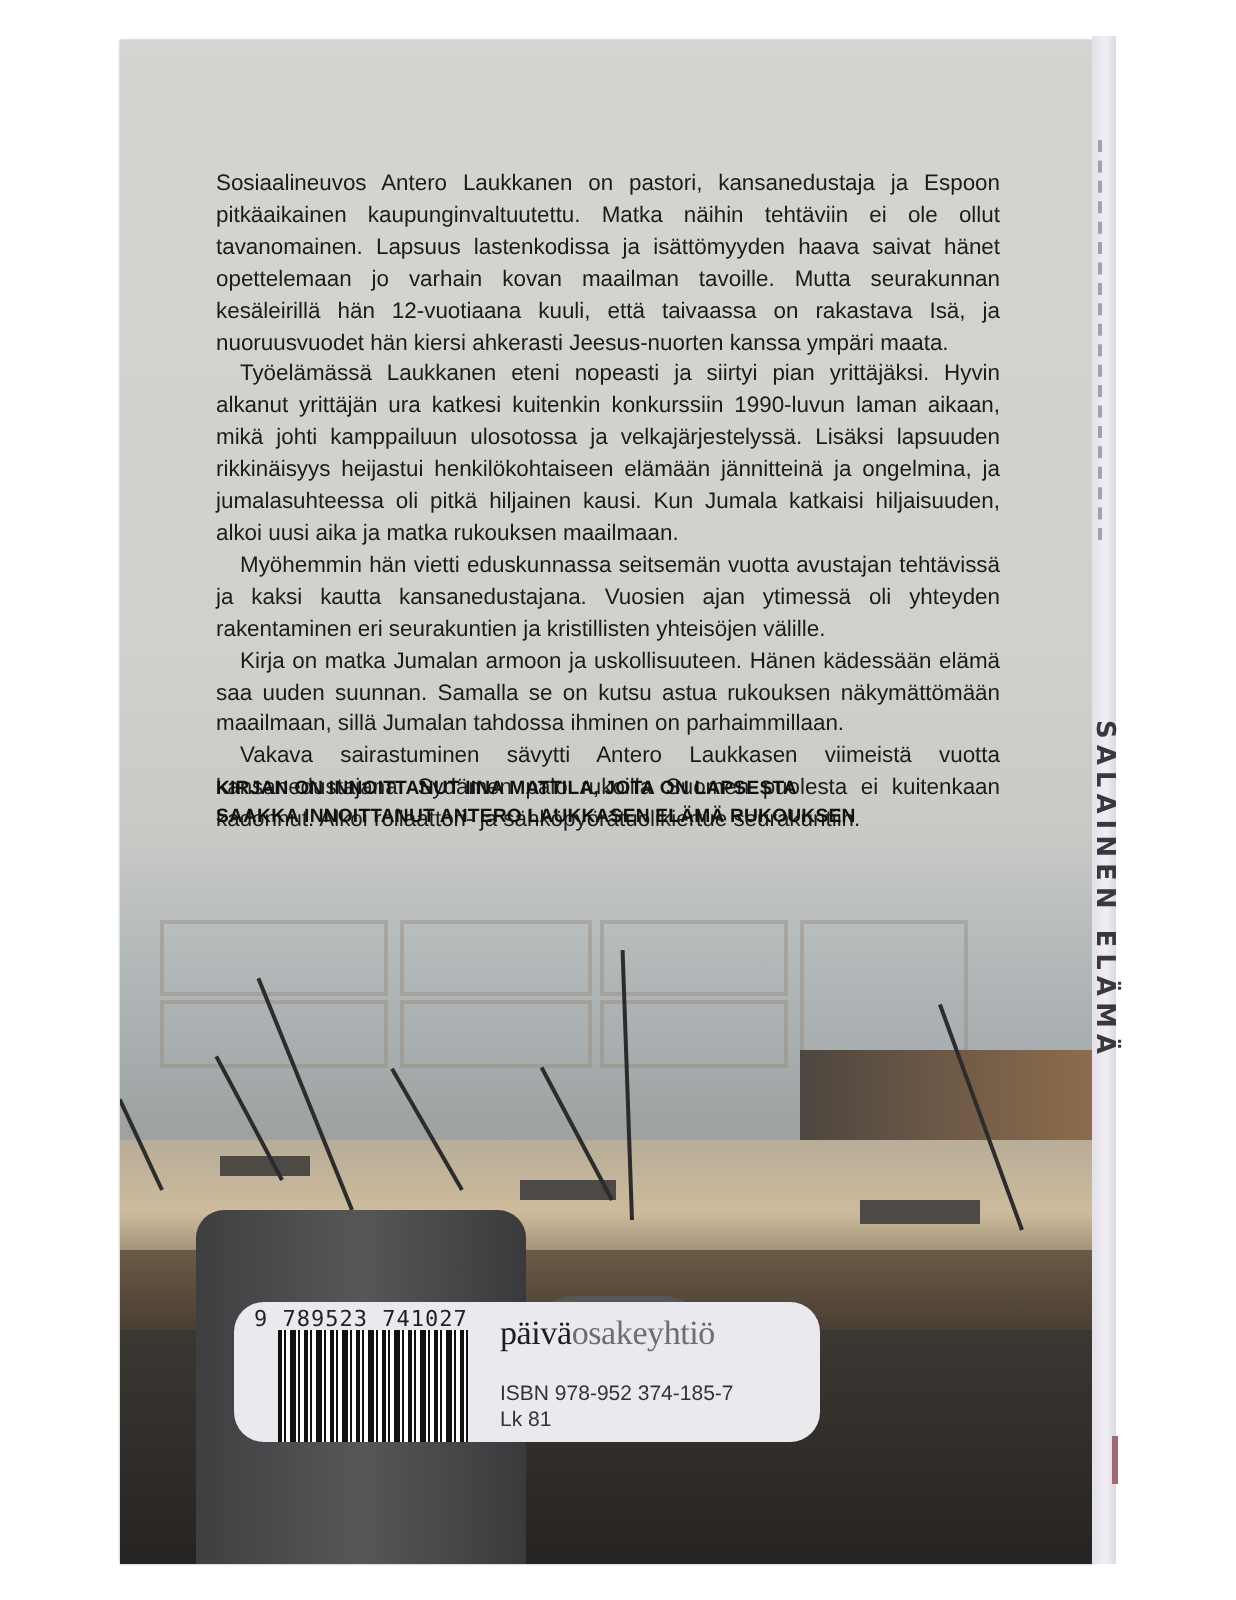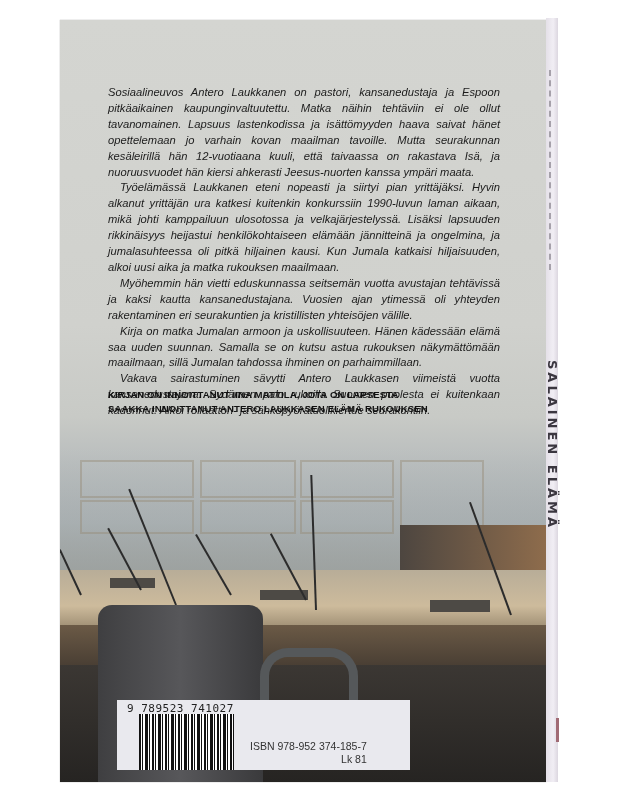--- a/index.html
+++ b/index.html
@@ -6,37 +6,37 @@
   body{width:618px;height:800px;background:#ffffff;position:relative;overflow:hidden;font-family:"Liberation Sans",sans-serif;}
   .book{position:absolute;left:60px;top:20px;width:486px;height:762px;overflow:hidden;
     background:linear-gradient(180deg,#d4d5d1 0%,#d0d1cd 40%,#c8cac6 52%,#b9bdbd 58%,#aab0b2 66%,#8f8a7e 76%,#5c554b 84%,#3a3631 92%,#2c2a27 100%);
     box-shadow:0 0 1px #999;}
   .spine{position:absolute;left:546px;top:18px;width:12px;height:764px;background:linear-gradient(90deg,#e4e0e8,#f1eef4 60%,#dcd7e0);}
   .spine-title{position:absolute;left:546px;top:300px;width:12px;height:290px;}
   .spine-title span{position:absolute;left:50%;top:50%;transform:translate(-50%,-50%) rotate(90deg);white-space:nowrap;
     font-family:"DejaVu Sans",sans-serif;font-weight:bold;font-size:13px;letter-spacing:3px;color:#3b3740;}
   .spine-top{position:absolute;left:549px;top:70px;width:2px;height:200px;border-left:2px dashed #6d6872;opacity:.55;}
   .spine-mark{position:absolute;left:556px;top:718px;width:3px;height:24px;background:#a06a74;}
-  .text{position:absolute;left:48px;top:65px;width:392px;font-size:11.2px;line-height:15.9px;color:#1b1b1b;text-align:justify;font-style:italic;}
+  .text{position:absolute;left:48px;top:65px;width:392px;font-size:11.2px;line-height:15.9px;color:#1b1b1b;text-align:justify;}
   .text p{margin:0;text-indent:12px;}
   .text p.first{text-indent:0;}
   .credit{position:absolute;left:48px;top:368px;width:400px;font-size:9.6px;line-height:14px;font-weight:bold;color:#111;letter-spacing:.1px;}
   .credit div{white-space:nowrap;}
   
   .scene{position:absolute;left:0;top:430px;width:486px;height:332px;}
   .wall{position:absolute;left:0;top:0;width:486px;height:120px;
     background:linear-gradient(180deg,rgba(190,195,195,.2),rgba(160,168,170,.6));}
   .panel{position:absolute;border:2px solid rgba(150,140,120,.45);}
   .desk{position:absolute;left:0;top:120px;width:486px;height:60px;background:linear-gradient(180deg,#b8ad98,#cdbb9c 60%,#9a8a70);}
   .desk-front{position:absolute;left:0;top:175px;width:486px;height:40px;background:linear-gradient(180deg,#6b5a46,#4a3f34);}
   .floor{position:absolute;left:0;top:215px;width:486px;height:117px;background:linear-gradient(180deg,#3b3733,#262422);}
   .chair{position:absolute;left:38px;top:155px;width:165px;height:177px;background:linear-gradient(90deg,#3f3f41,#57575a 50%,#3a3a3c);border-radius:14px 14px 0 0;}
   .armrest{position:absolute;left:200px;top:198px;width:80px;height:60px;border:9px solid #55585a;border-bottom:none;border-radius:28px 28px 0 0;}
   .mic{position:absolute;width:2px;background:#2c2c2c;transform-origin:bottom center;}
-  .label{position:absolute;left:57px;top:680px;width:293px;height:70px;background:#e9e9ee;border-radius:0;text-align:right;}
+  .label{position:absolute;left:57px;top:631px;width:293px;height:70px;background:#e9e9ee;border-radius:15px;}
   .barcode{position:absolute;left:22px;top:14px;width:95px;height:56px;
     background:repeating-linear-gradient(90deg,#111 0 2px,#fff 2px 3px,#111 3px 4px,#fff 4px 6px,#111 6px 9px,#fff 9px 10px,#111 10px 11px,#fff 11px 13px);}
   .barcode-num{position:absolute;left:10px;top:2px;font-size:11px;color:#222;font-family:"DejaVu Sans Mono",monospace;letter-spacing:.5px;background:transparent;}
   .publisher{position:absolute;left:133px;top:6px;font-size:17px;color:#333;font-family:"Liberation Serif",serif;letter-spacing:-.2px;}
   .publisher b{font-weight:normal;color:#1e1e1e;}
   .publisher i{font-style:normal;color:#6e6e6e;}
   .isbn{position:absolute;left:133px;top:40px;font-size:10.5px;color:#333;line-height:12.5px;}
 </style>
 </head>
 <body>
@@ -78,20 +78,21 @@
   </div>
 
   <div class="credit">
     <div>KIRJAN ON INNOITTANUT IINA MATTILA, JOTA ON LAPSESTA</div>
     <div>SAAKKA INNOITTANUT ANTERO LAUKKASEN ELÄMÄ RUKOUKSEN</div>
   </div>
 
   <div class="label">
     <div class="barcode"></div>
     <div class="barcode-num">9 789523 741027</div>
+    <div class="publisher"><b>päivä</b><i>osakeyhtiö</i></div>
     <div class="isbn">
       <div>ISBN 978-952 374-185-7</div>
       <div>Lk 81</div>
     </div>
   </div>
 </div>
 
 <div class="spine"></div>
 <div class="spine-top"></div>
 <div class="spine-title">

